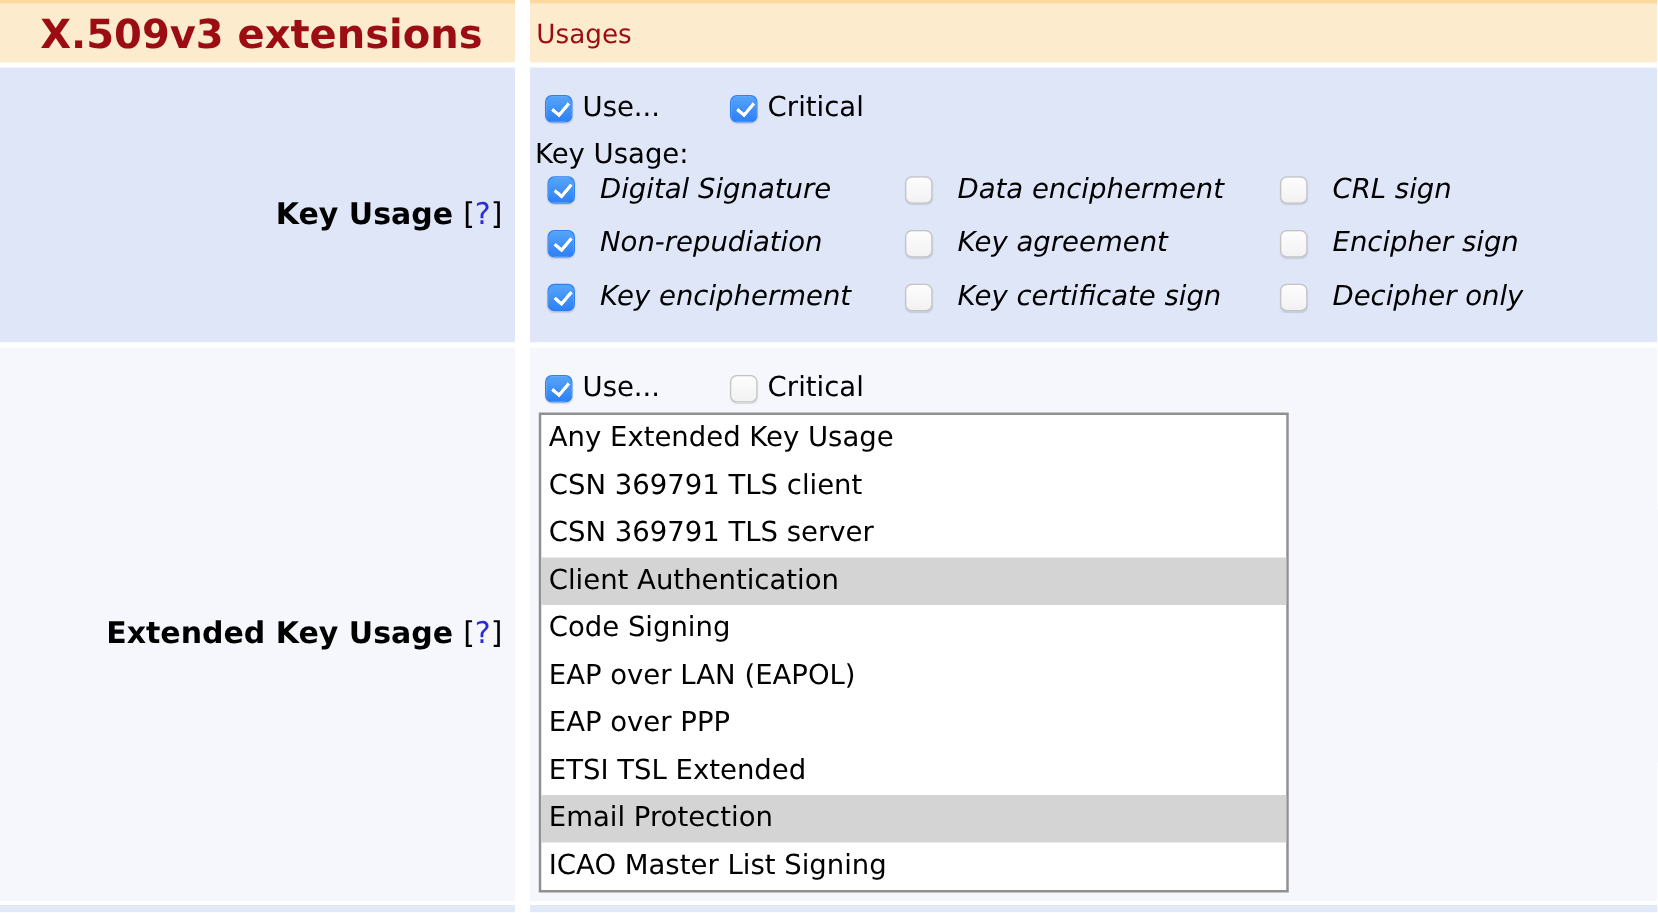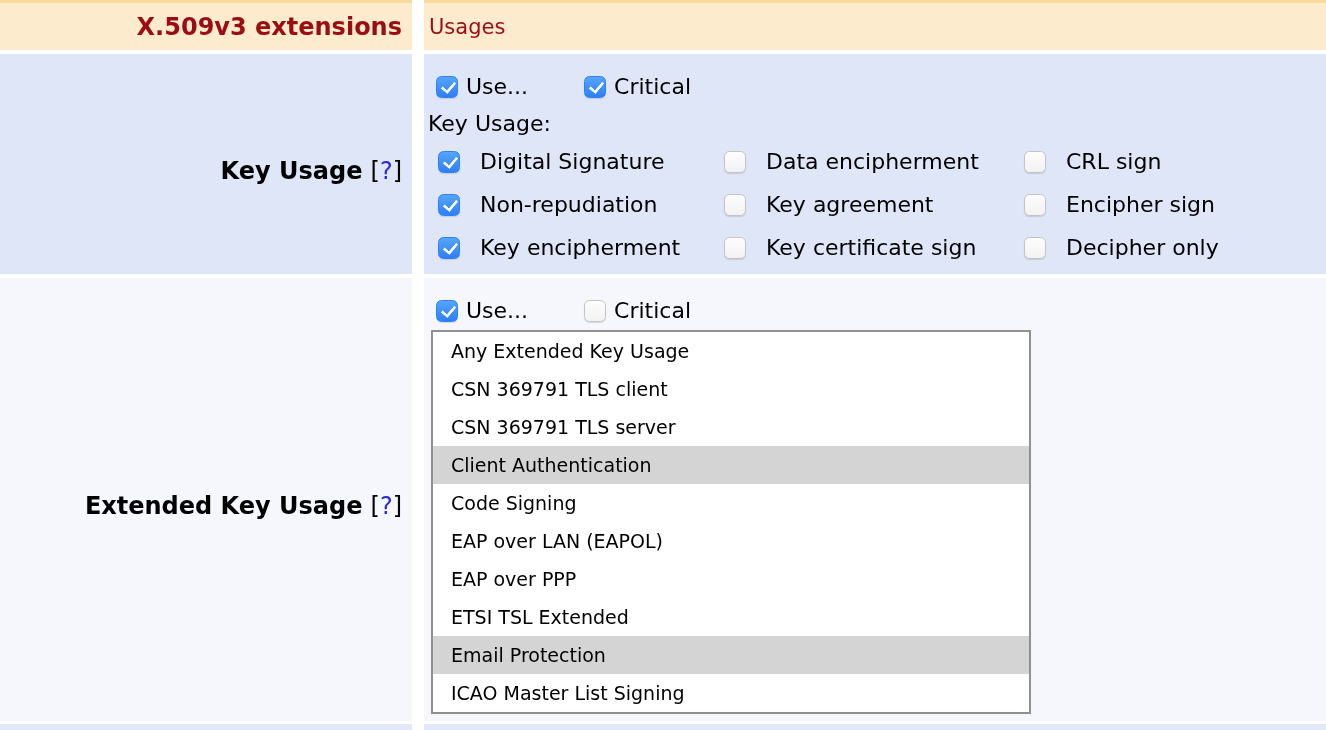--- a/index.html
+++ b/index.html
@@ -8,22 +8,22 @@
     display:grid;
     grid-template-columns:412px 12px 902px;
     grid-template-rows:3px 47px 4px 220px 4px 443px 3px 6px;
     background:#ffffff;
     font-family:"DejaVu Sans","Liberation Sans",sans-serif;
     color:#000;
     overflow:hidden;
   }
   .strip{background:var(--strip-bg,#fbd89b);}
   .hdr{background:var(--header-bg,#fcebcd);display:flex;align-items:center;}
-  .hdr-left{justify-content:flex-end;padding-right:10px;
-    font-weight:bold;font-size:24px;color:var(--header-text,#9b0d12);}
+  .hdr-left{justify-content:flex-end;padding-right:26px;
+    font-weight:bold;font-size:32px;color:var(--header-text,#9b0d12);}
   .hdr-right{padding-left:5px;font-size:21px;color:var(--header-text,#9b0d12);}
   .row-blue{background:var(--row-blue,#dee6f8);}
   .row-light{background:var(--row-light,#f5f7fd);}
   .row-bottom{background:var(--row-bottom,#e1e8f8);}
   .gapcell{background:#ffffff;}
 
   .label-cell{display:flex;justify-content:flex-end;align-items:center;
     padding:13px 10px 0 0;font-size:24px;line-height:30px;}
   .label-cell b{font-weight:bold;}
   .help{margin-left:8px;font-weight:normal;}
@@ -43,29 +43,29 @@
     transform:rotate(40deg);border-radius:1px;}
 
   .use-line{display:flex;align-items:flex-start;margin-left:8px;height:22px;}
   .cb-pair{display:flex;align-items:center;}
   .cb-pair .cb{margin-right:8px;}
   .cb-pair + .cb-pair{margin-left:56px;}
   .cb-label{font-size:22px;}
 
   .caption{margin:15px 0 0 0;font-size:22px;}
 
-  .ku-grid{display:grid;margin:13px 0 0 10px;
+  .ku-grid{display:grid;margin:3px 0 0 10px;
     grid-template-columns:22px 224px 22px 238px 22px auto;
-    column-gap:20px;row-gap:18px;align-items:center;}
+    column-gap:20px;row-gap:18px;align-items:center;font-style:italic;}
   .ku-grid .cb-label{white-space:nowrap;}
 
   
   .listbox{margin:10px 0 0 3px;width:600px;box-sizing:border-box;
     border:2px solid #909090;background:#fff;cursor:default;}
-  .lb-item{height:38px;line-height:38px;font-size:19px;padding-left:18px;
+  .lb-item{height:38px;line-height:38px;font-size:22px;padding-left:6px;
     white-space:nowrap;overflow:hidden;}
   .lb-item.selected{background:var(--selection-gray,#d4d4d4);}
 </style>
 </head>
 <body>
 
 <div class="page">
 
   <div class="strip"></div>
   <div class="gapcell"></div>

